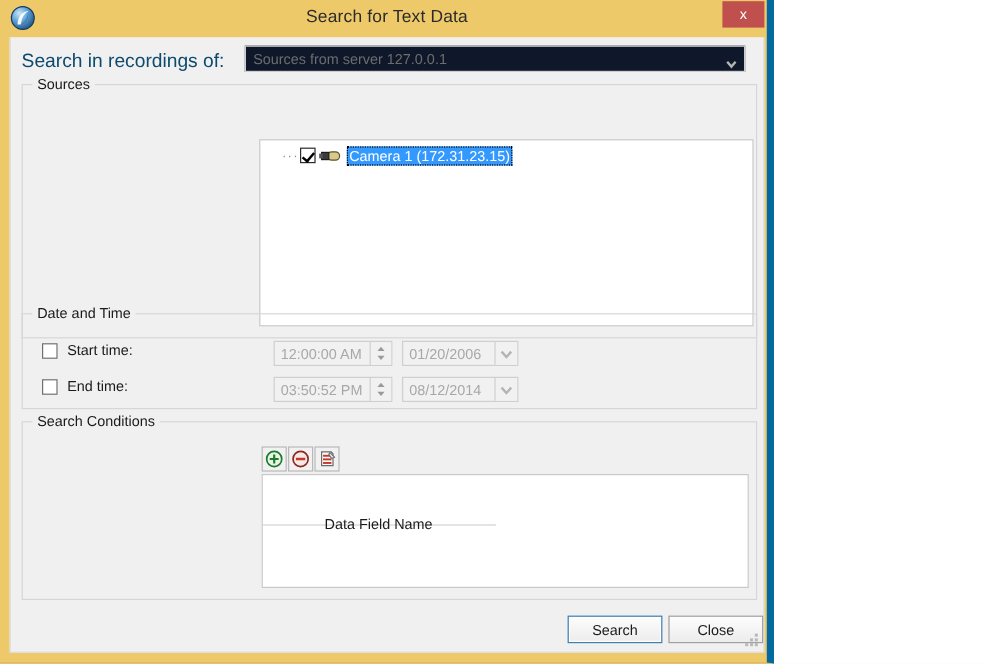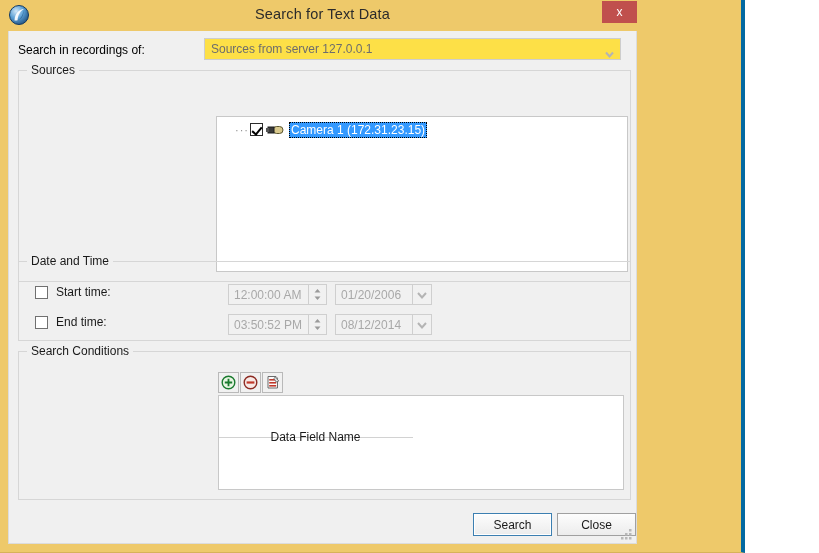--- a/index.html
+++ b/index.html
@@ -10,25 +10,25 @@
     background: #ffffff;
     font-family: "Liberation Sans", sans-serif;
     overflow: hidden;
   }
 
   
   #window {
     position: absolute;
     left: 0;
     top: 0;
-    width: 745px;
+    width: 645px;
     height: 553px;
     background: #eec96a;
     box-sizing: border-box;
-    border-right: 4px solid #0369a1;
+    border-right: 6px solid #0369a1;
     border-bottom: 1px solid #d7b259;
   }
 
   #titlebar {
     position: absolute;
     left: 0; top: 0;
     width: 645px;
     height: 31px;
   }
 
@@ -77,36 +77,36 @@
     width: 629px;
     height: 513px;
     background: #f0f0f0;
     border: 1px solid #dcdcdc;
     border-top: none;
     box-sizing: border-box;
   }
 
   .lbl {
     position: absolute;
-    font-size: 12px;
-    color: #000000;
+    font-size: 16px;
+    color: #0c4a6e;
     user-select: none;
     white-space: nowrap;
   }
 
   
   #search-in-label { left: 9px; top: 12px; }
 
   #source-combo {
     position: absolute;
     left: 195px;
     top: 7px;
     width: 417px;
     height: 22px;
-    background: #fde047;
+    background: #0f172a;
     border: 1px solid #cdcdcd;
     box-sizing: border-box;
   }
   #source-combo .combo-text {
     position: absolute;
     left: 6px; top: 3px;
     font-size: 12px;
     color: #6d6d6d;
     white-space: nowrap;
   }

